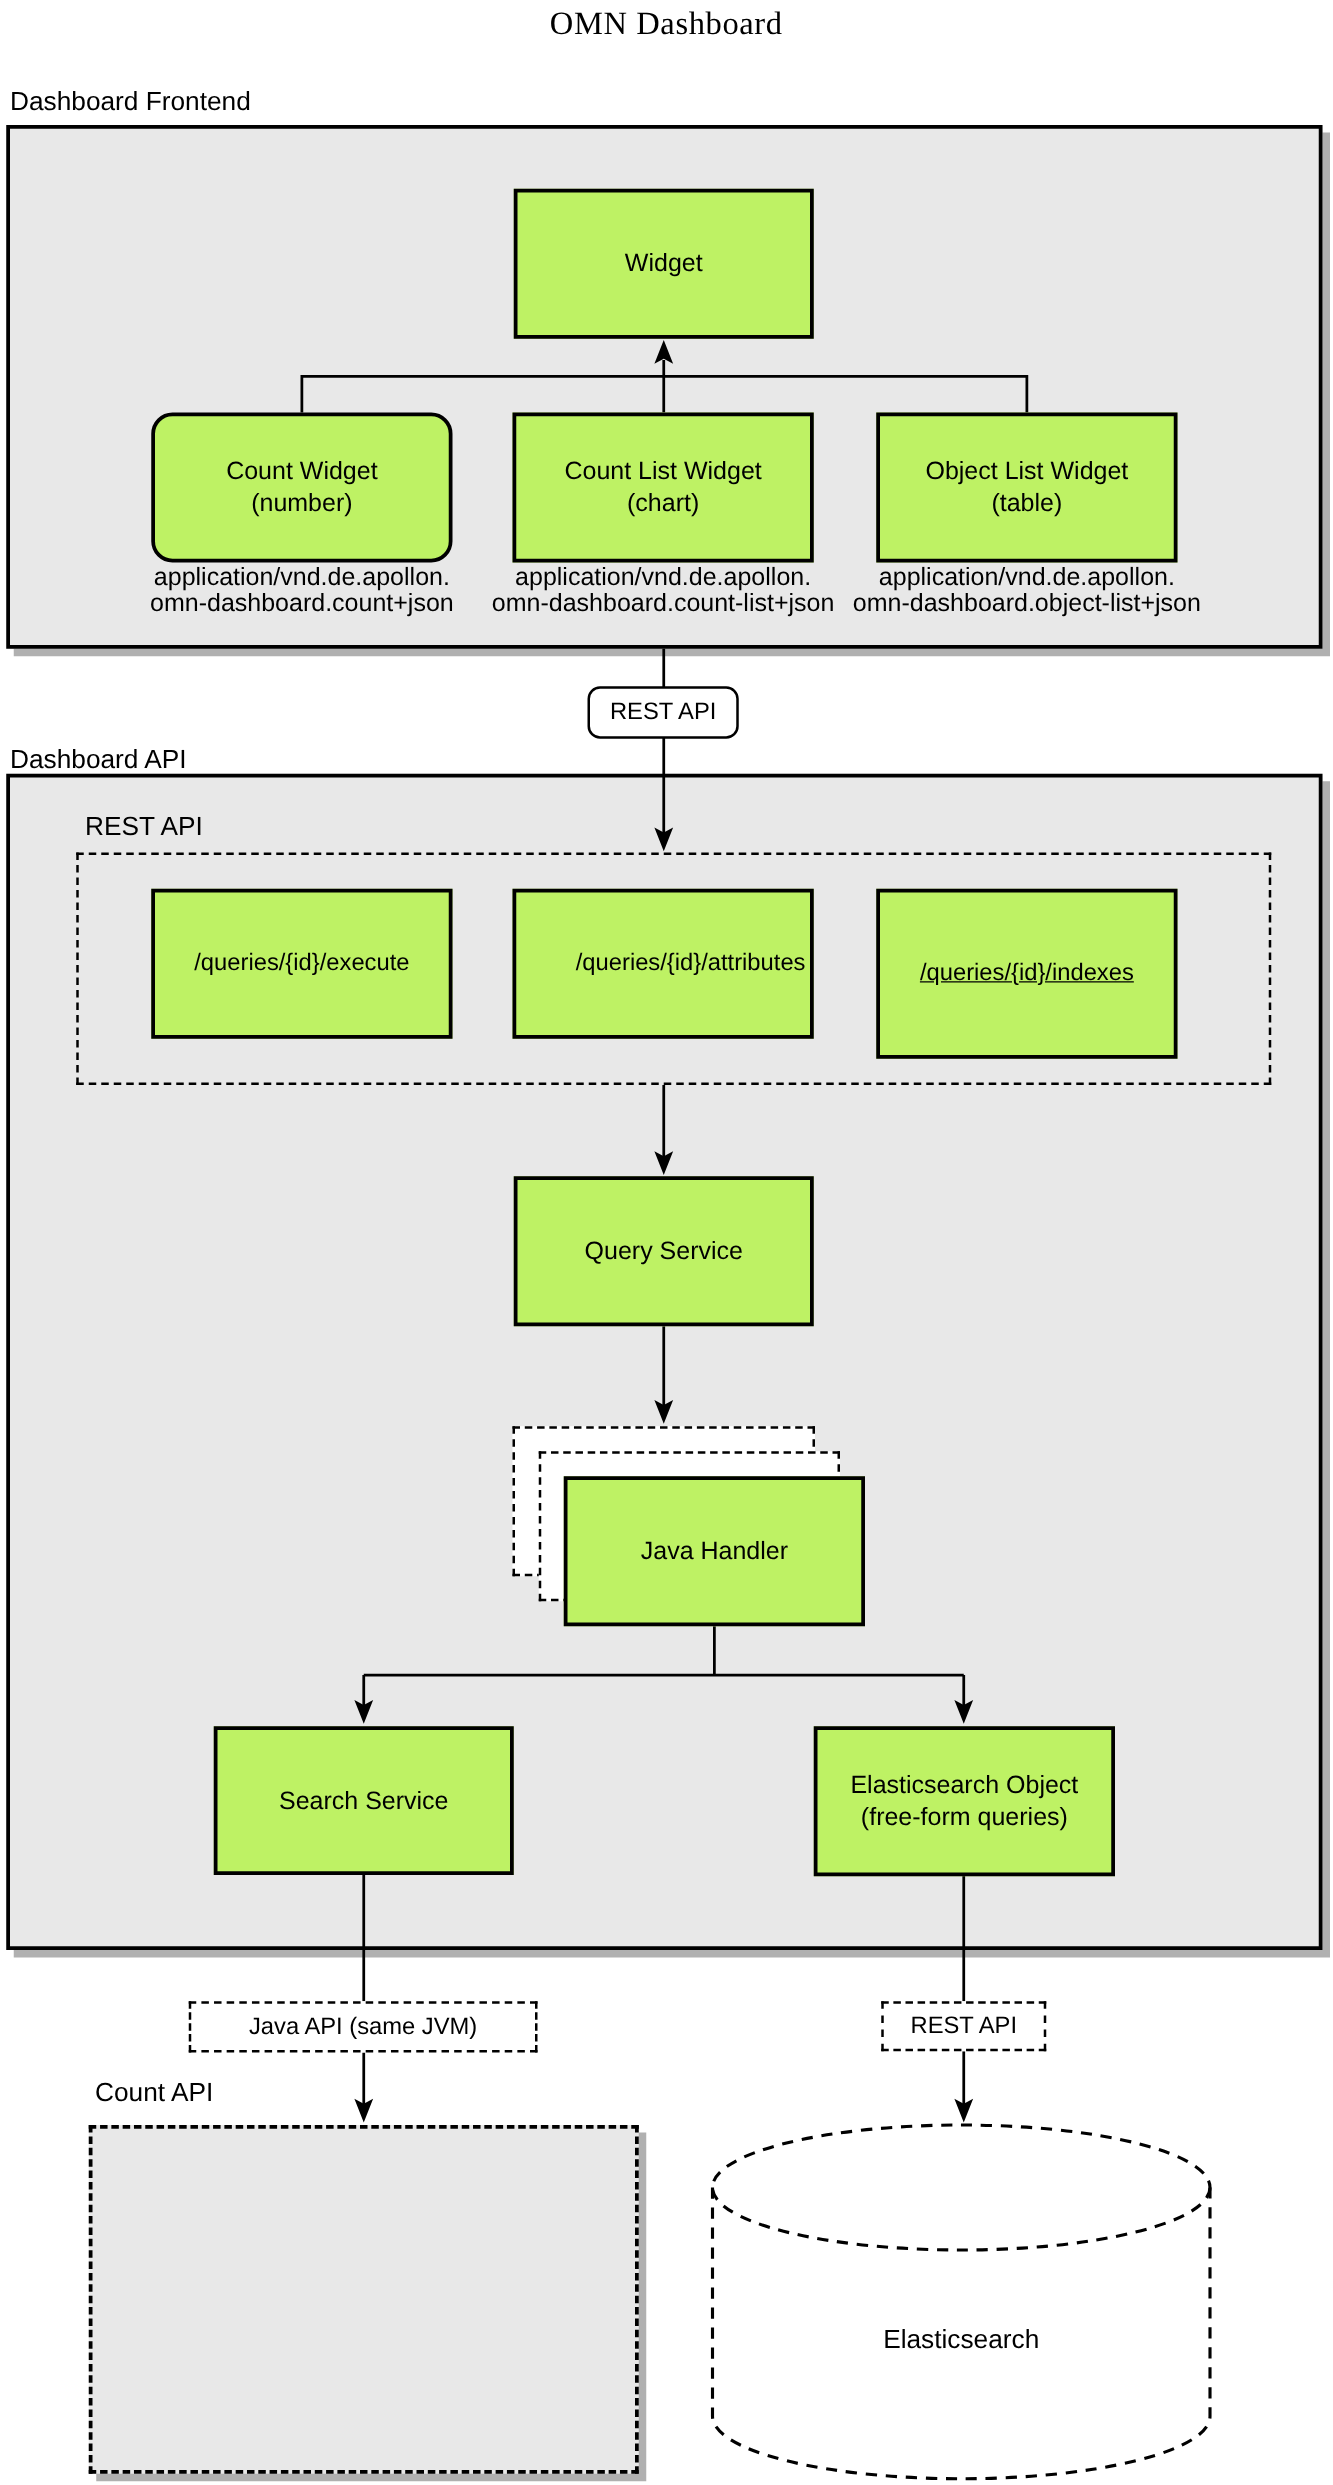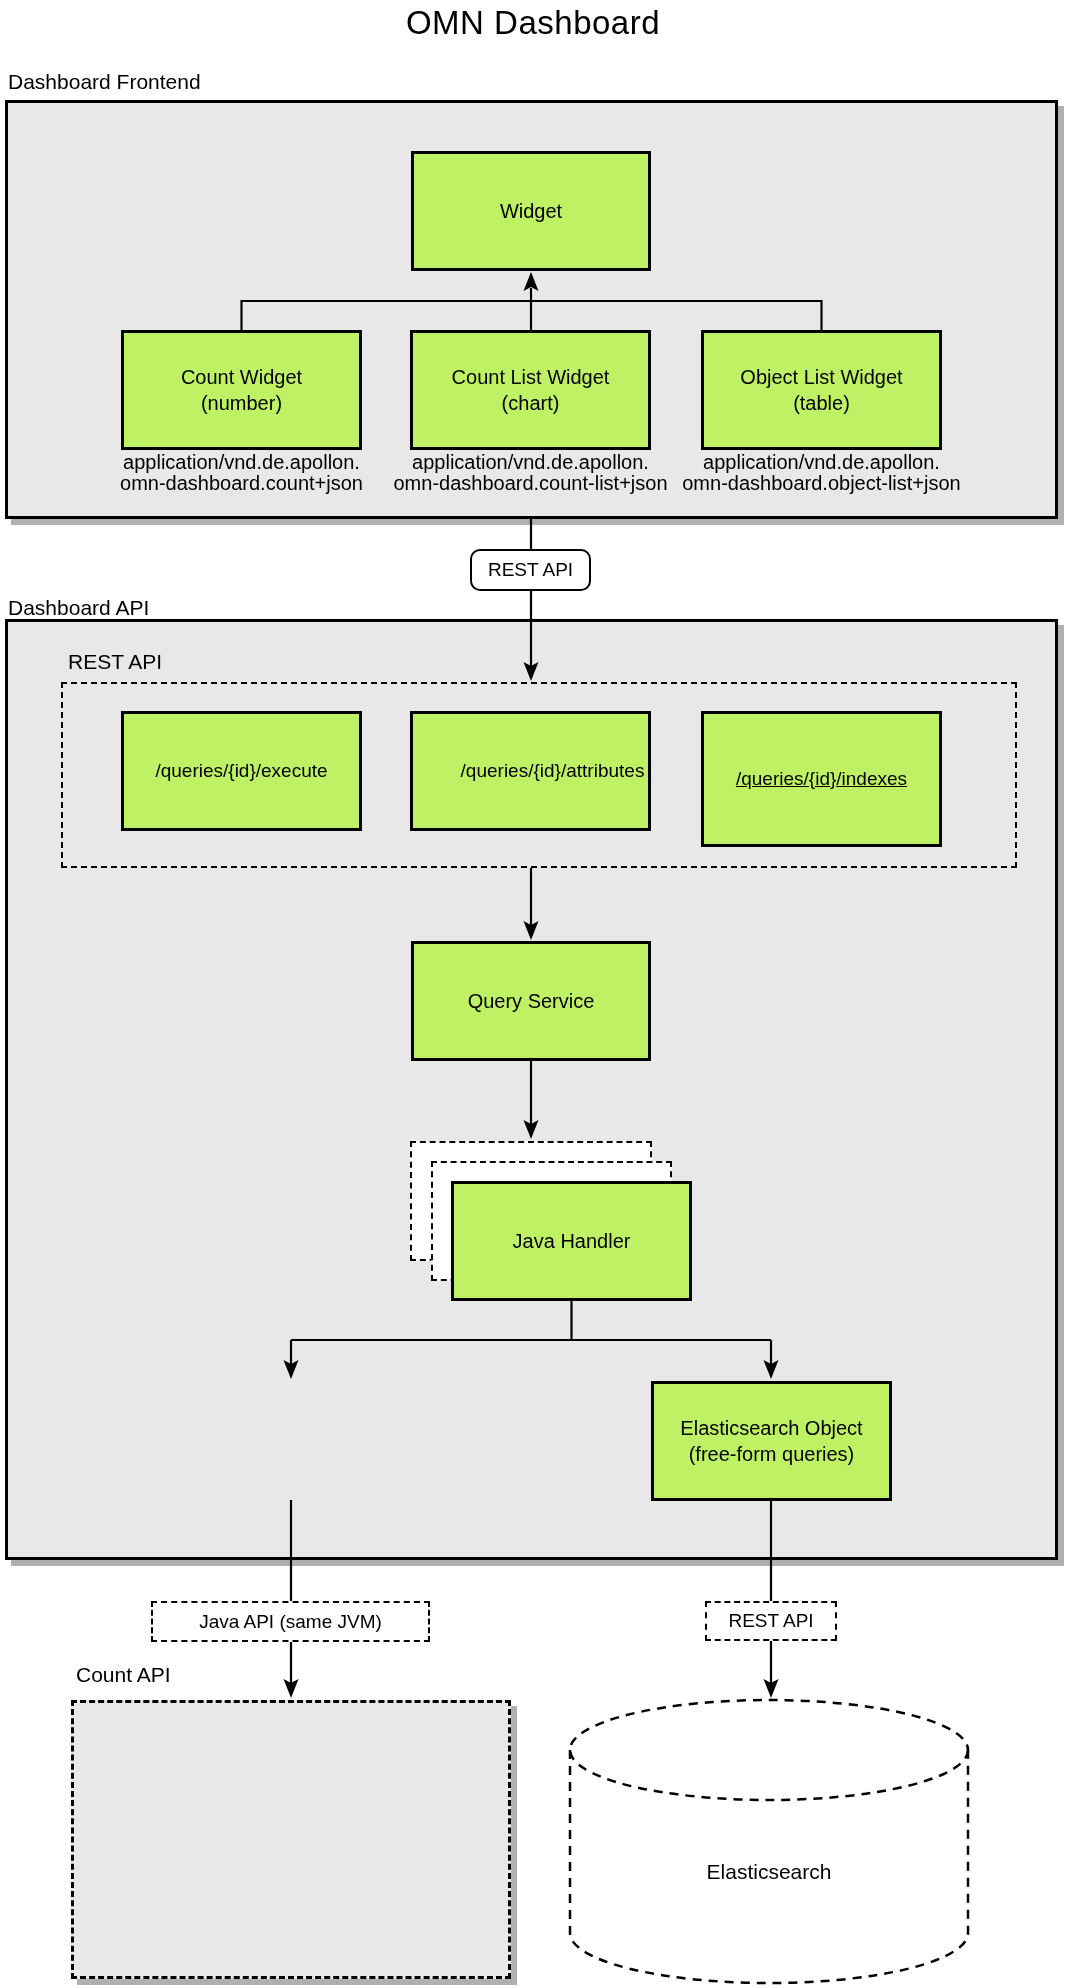--- a/index.html
+++ b/index.html
@@ -3,21 +3,21 @@
 <meta charset="utf-8">
 <style>
   html,body{margin:0;padding:0;background:#ffffff;}
   .canvas{
     position:relative;width:1066px;height:1988px;background:#ffffff;
     font-family:"Liberation Sans", sans-serif;color:#000;overflow:hidden;
   }
   .abs{position:absolute;}
   .title{
     left:0;top:4px;width:1066px;text-align:center;
-    font-size:33px;letter-spacing:0.5px;z-index:5;
+    font-size:26px;letter-spacing:0.5px;z-index:5;font-family:Liberation Serif, serif;
   }
   .sec-label{font-size:21px;z-index:5;white-space:nowrap;}
   .container{
     background:#e8e8e8;border:3px solid #000;z-index:1;
     box-shadow:6px 6px 0 #b0b0b0;box-sizing:border-box;
   }
   .node{
     background:#bef264;border:3px solid #000;z-index:4;box-sizing:border-box;
     display:flex;flex-direction:column;align-items:center;justify-content:center;
     text-align:center;font-size:20px;line-height:26px;
@@ -111,21 +111,21 @@
       <path d="M771 1500 V1601"></path>
       <path d="M771 1641 V1684"></path>
     </g>
     <polygon points="771,1698 763.5,1679 771,1683 778.5,1679" fill="#000"></polygon>
   </svg>
 
   <div class="abs node" style="left:411px;top:151px;width:240px;height:120px;">
     <span>Widget</span>
   </div>
 
-  <div class="abs node" style="left:121px;top:330px;width:241px;height:120px;">
+  <div class="abs node" style="left:121px;top:330px;width:241px;height:120px;border-radius:17px;">
     <span>Count Widget</span>
     <span>(number)</span>
   </div>
   <div class="abs node" style="left:410px;top:330px;width:241px;height:120px;">
     <span>Count List Widget</span>
     <span>(chart)</span>
   </div>
   <div class="abs node" style="left:701px;top:330px;width:241px;height:120px;">
     <span>Object List Widget</span>
     <span>(table)</span>
@@ -161,20 +161,23 @@
   <div class="abs node" style="left:411px;top:941px;width:240px;height:120px;">
     <span>Query Service</span>
   </div>
 
   <div class="abs stack-ghost" style="left:410px;top:1141px;width:242px;height:120px;"></div>
   <div class="abs stack-ghost" style="left:431px;top:1161px;width:241px;height:120px;"></div>
   <div class="abs node" style="left:451px;top:1181px;width:241px;height:120px;">
     <span>Java Handler</span>
   </div>
 
+  <div class="abs node" style="left:171px;top:1381px;width:240px;height:119px;">
+    <span>Search Service</span>
+  </div>
   <div class="abs node" style="left:651px;top:1381px;width:241px;height:120px;">
     <span>Elasticsearch Object</span>
     <span>(free-form queries)</span>
   </div>
 
   <div class="abs chip-dashed" style="left:151px;top:1601px;width:279px;height:41px;">
     <span>Java API (same JVM)</span>
   </div>
   <div class="abs chip-dashed" style="left:705px;top:1601px;width:132px;height:40px;">
     <span>REST API</span>

